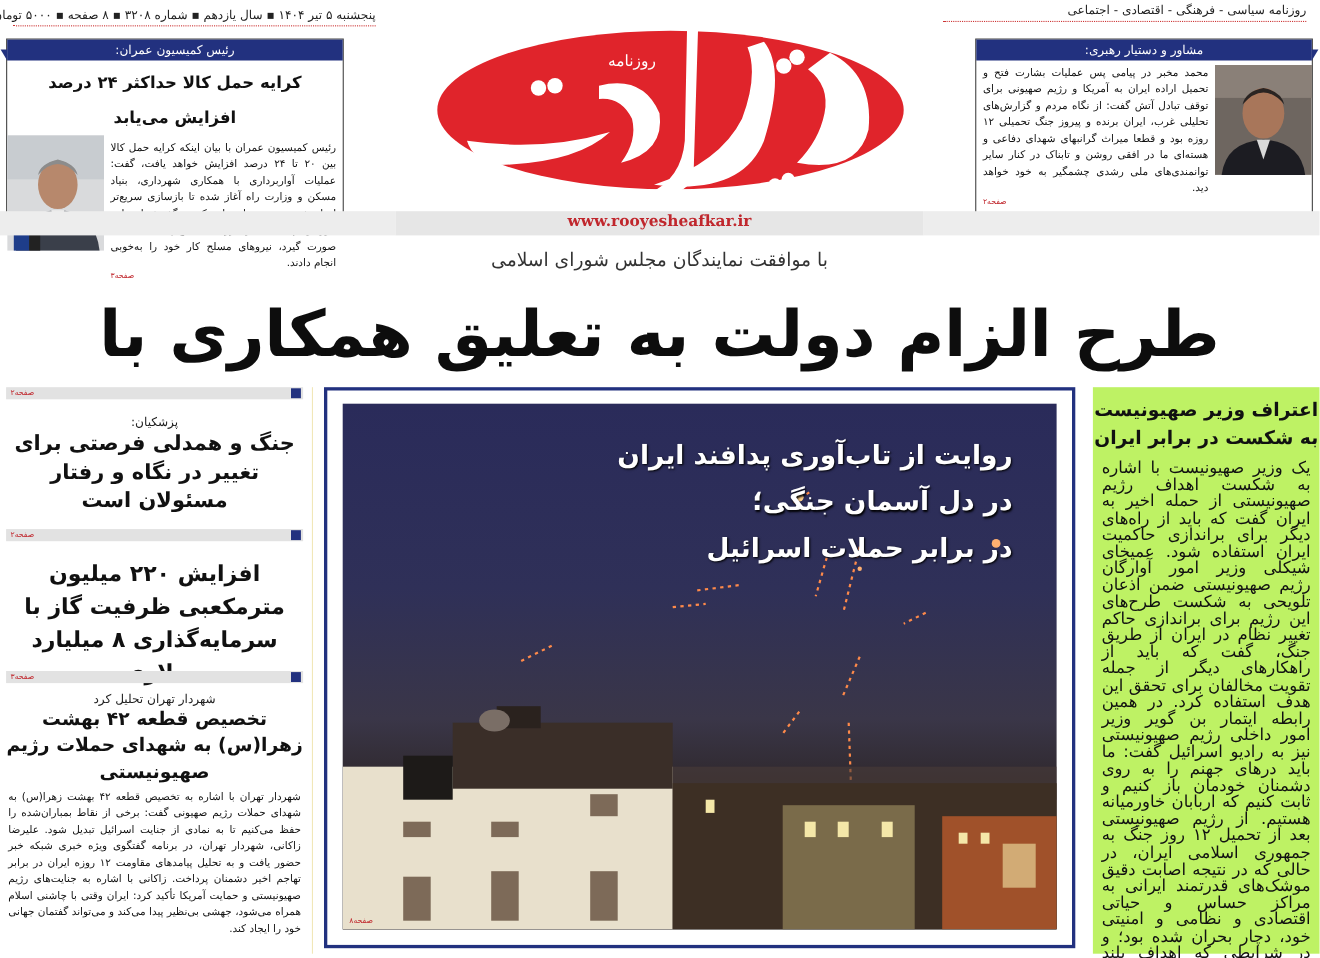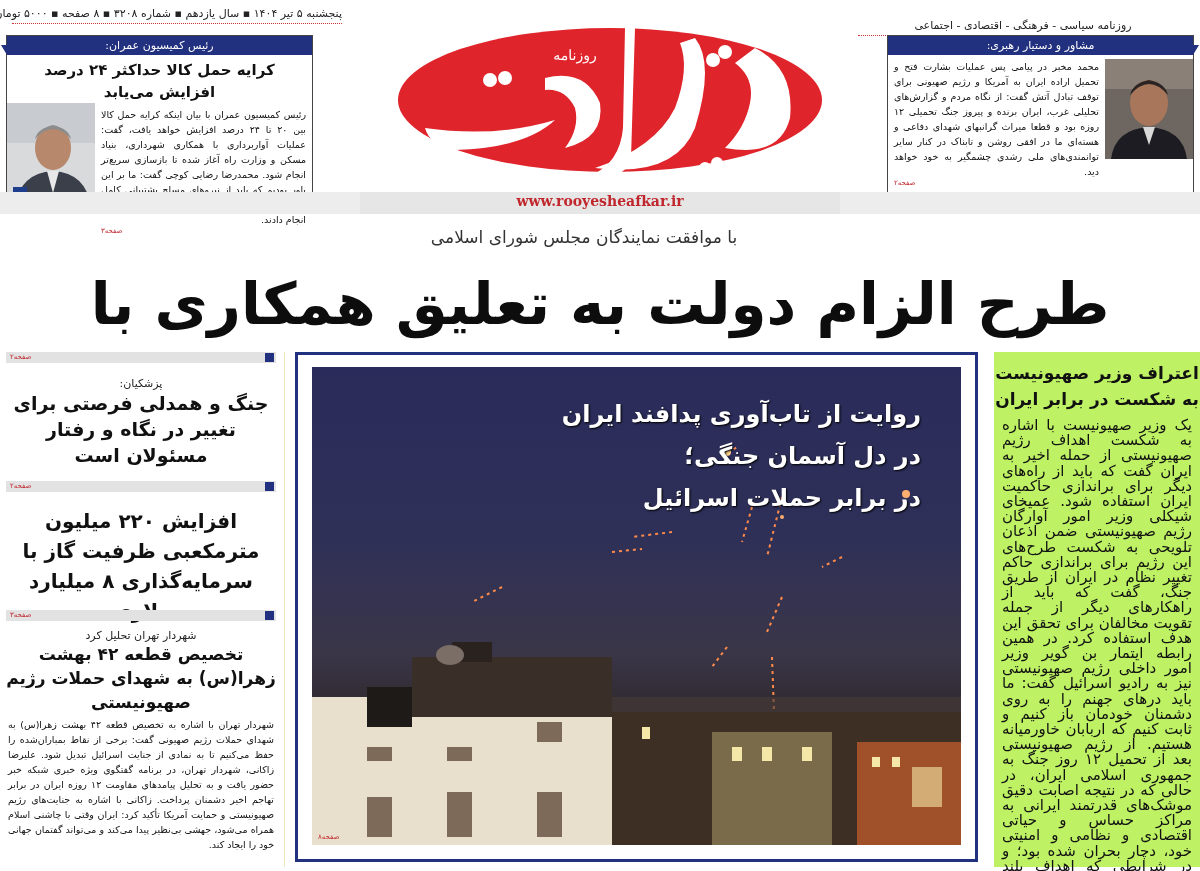--- a/index.html
+++ b/index.html
@@ -3,41 +3,41 @@
 <meta charset="utf-8">
 <style>
   * { box-sizing: border-box; margin: 0; padding: 0; }
   html, body { width: 1200px; height: 871px; overflow: hidden; background: #ffffff; }
   body { position: relative; font-family: "DejaVu Sans", sans-serif; color: #111; direction: rtl; }
 
   .abs { position: absolute; }
 
   
   .top-left-strip { left: 12px; top: 4px; width: 330px; height: 20px; font-size: 11px; text-align: right; border-bottom: 1px dotted #c33; padding-top: 3px; white-space: nowrap; color: #222; }
-  .top-right-strip { right: 12px; top: 16px; width: 330px; height: 20px; font-size: 11px; text-align: center; border-bottom: 1px dotted #c33; padding-top: 3px; white-space: nowrap; color: #222; }
+  .top-right-strip { right: 12px; top: 0; width: 330px; height: 20px; font-size: 11px; text-align: right; border-bottom: 1px dotted #c33; padding-top: 3px; white-space: nowrap; color: #222; }
 
   
   .hbox { top: 35px; width: 307px; height: 176px; border: 1.5px solid #444; background: #fff; }
   .hbox .kicker { height: 19px; background: #22317f; color: #fff; font-size: 11px; text-align: center; line-height: 19px; }
-  .hbox .title { font-family: "DejaVu Sans", sans-serif; font-weight: bold; font-size: 15px; text-align: center; line-height: 22px; margin-top: 4px; padding: 0 8px; }
+  .hbox .title { font-family: "DejaVu Sans", sans-serif; font-weight: bold; font-size: 15px; text-align: center; line-height: 32px; margin-top: 4px; padding: 0 8px; }
   .hbox .body { font-size: 9.5px; line-height: 15px; text-align: justify; padding: 0 6px; }
   .hbox .pageref { color: #c0272d; font-size: 7px; }
   .box-left { left: 6px; }
   .box-right { right: 6px; }
   .box-left .tab-flag { position: absolute; left: -6px; top: 9px; width: 0; height: 0; border-top: 10px solid #22317f; border-left: 6px solid transparent; }
   .box-right .tab-flag { position: absolute; right: -6px; top: 9px; width: 0; height: 0; border-top: 10px solid #22317f; border-right: 6px solid transparent; }
 
   
   .logo { left: 395px; top: 8px; width: 430px; height: 175px; }
   .url-bar { left: 360px; top: 192px; width: 480px; height: 22px; background: #e6e6e6; }
   .url { left: 480px; top: 193px; width: 240px; text-align: center; font-family: "DejaVu Serif", serif; font-weight: bold; font-size: 14px; color: #c0272d; direction: ltr; }
   .grey-band-left { left: 0; top: 192px; width: 360px; height: 22px; background: #ededed; }
   .grey-band-right { left: 840px; top: 192px; width: 360px; height: 22px; background: #ededed; }
 
-  .supertitle { left: 284px; top: 227px; width: 600px; text-align: center; font-size: 17px; color: #333; }
+  .supertitle { left: 300px; top: 227px; width: 600px; text-align: center; font-size: 17px; color: #333; }
   .headline { left: 10px; top: 262px; width: 1180px; text-align: center; font-family: "DejaVu Sans", sans-serif; font-weight: bold; font-size: 58px; letter-spacing: -1px; line-height: 84px; color: #0d0d0d; }
 
   
   .lcol { left: 6px; top: 352px; width: 270px; height: 515px; }
   .divider-bar { height: 11px; background: #e2e2e2; position: relative; margin: 0; }
   .divider-bar .sq { position: absolute; right: 2px; top: 1px; width: 9px; height: 9px; background: #22317f; }
   .divider-bar .pg { position: absolute; left: 4px; top: 0; font-size: 7px; color: #c0272d; line-height: 11px; }
   .lstory { text-align: center; }
   .lstory .kick { font-size: 11px; color: #222; margin-top: 8px; }
   .lstory .big { font-weight: bold; font-size: 19px; line-height: 26px; color: #111; }

